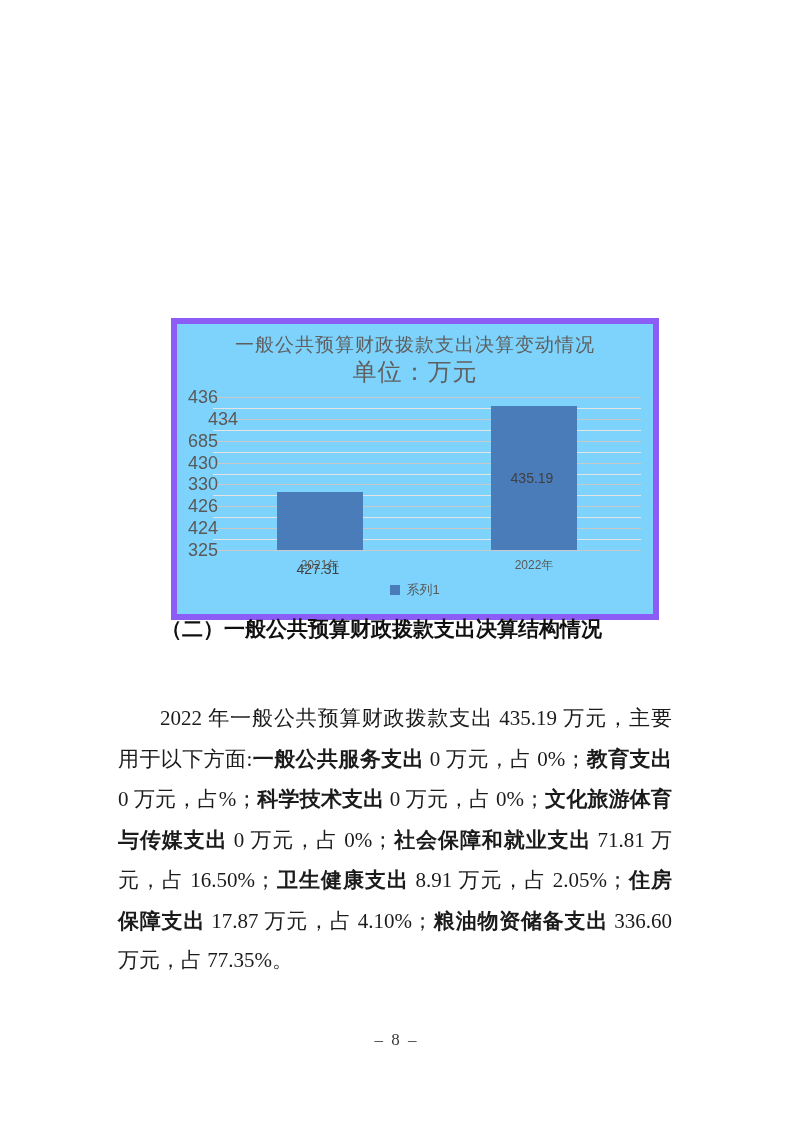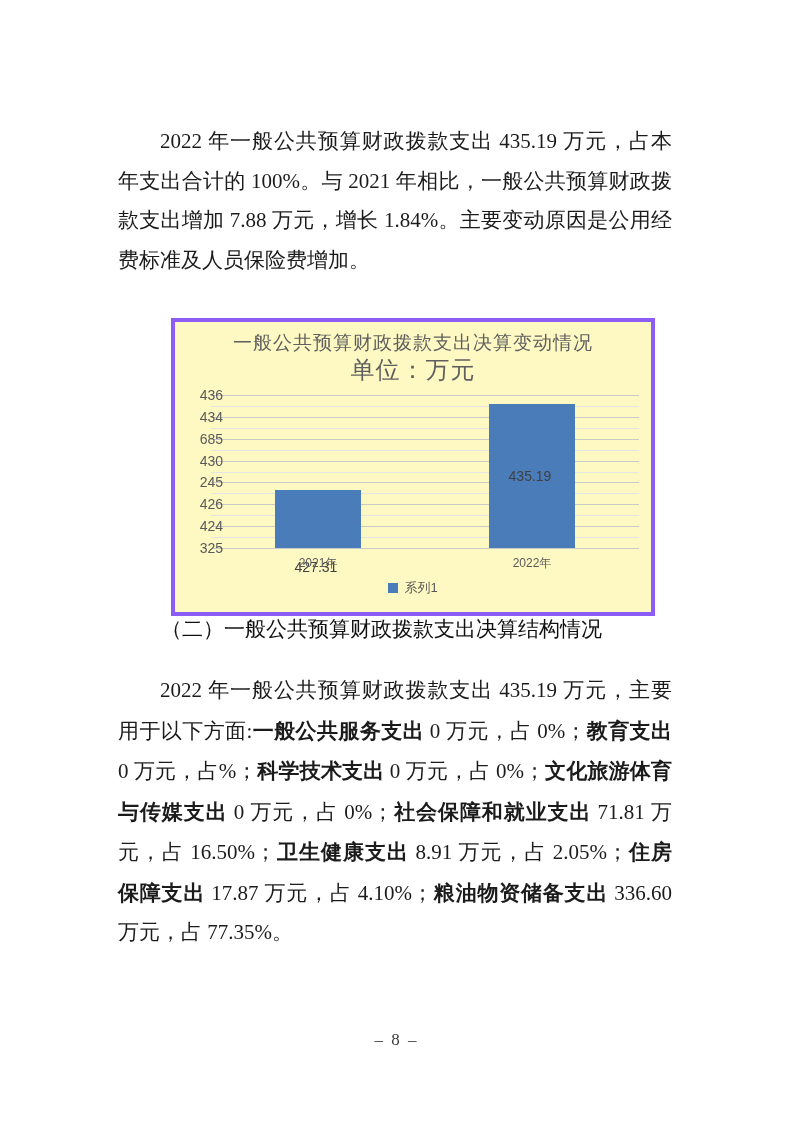--- a/index.html
+++ b/index.html
@@ -11,49 +11,49 @@
   .para{
     position:absolute; left:118px; width:554px;
     font-size:21px; line-height:39.5px; text-align:justify;
     text-indent:42px; color:#1b1b1b;
   }
   .para .seg-bold{
     font-family:"Liberation Sans","DejaVu Sans",sans-serif;
     font-weight:700;
   }
   #para1{top:101px;}
-  #para2{top:650px;}
+  #para2{top:678px;}
   .caption{position:absolute; font-size:20px; color:#1b1b1b; white-space:nowrap;}
   #caption5{left:155px; top:277px;}
   #caption6{left:177px; top:927px;}
   .heading{
     position:absolute; left:161px; top:615px; margin:0;
-    font-size:21px; font-weight:400; color:#101010;
+    font-size:21px; font-weight:700; color:#101010;
     font-family:"Liberation Sans","DejaVu Sans",sans-serif;
   }
   
   .chart{
     position:absolute; left:171px; top:318px; width:476px; height:290px;
-    border:4px solid #8b5cf6; background:#fef9c3;
+    border:6px solid #8b5cf6; background:#7dd3fc;
   }
   .chart-title{
     position:absolute; top:8px; left:0; width:100%; text-align:center;
     font-size:19px; color:#5f5f5f; letter-spacing:1px;
   }
   .chart-subtitle{
     position:absolute; top:32px; left:0; width:100%; text-align:center;
     font-size:24px; color:#5f5f5f; letter-spacing:1px;
   }
   .plot{position:absolute; left:36px; top:73px; width:428px; height:153px;}
   .gridline{position:absolute; left:0; width:100%; height:1px; background:#c9c9c9;}
   .gridline.minor{background:#e4e4e4;}
   .ytick{
-    position:absolute; left:18px; width:30px; text-align:right;
+    position:absolute; left:11px; width:30px; text-align:right;
     font-family:"Liberation Sans","DejaVu Sans",sans-serif;
-    font-size:14px; line-height:16px; color:#595959;
+    font-size:18px; line-height:16px; color:#595959;
   }
   .bar{position:absolute; width:86px;}
   .bar-label{
     position:absolute; width:82px; text-align:center;
     font-family:"Liberation Sans","DejaVu Sans",sans-serif;
     font-size:14px; line-height:18px; color:#404040;
   }
   .xtick{
     position:absolute; top:160px; width:120px; text-align:center;
     font-family:"Liberation Sans","DejaVu Sans",sans-serif;
@@ -71,21 +71,20 @@
   .page-number{
     position:absolute; top:1030px; left:0; width:100%; text-align:center;
     font-size:17px; color:#3a3a3a; letter-spacing:2px;
   }
 </style>
 </head>
 <body>
 
 <div class="page">
 
-  <p class="para" id="para1">2022 年一般公共预算财政拨款支出 435.19 万元，占本年支出合计的 100%。与 2021 年相比，一般公共预算财政拨款支出增加 7.88 万元，增长 1.84%。主要变动原因是公用经费标准及人员保险费增加。</p>
 
 
   <div class="chart" id="chart">
     <div class="chart-title">一般公共预算财政拨款支出决算变动情况</div>
     <div class="chart-subtitle">单位：万元</div>
     <div class="plot" id="plot">
         <div class="gridline" style="top: 153px;"></div>
         <div class="gridline minor" style="top: 142.1px;"></div>
         <div class="gridline" style="top: 131.1px;"></div>
         <div class="gridline minor" style="top: 120.2px;"></div>
@@ -106,24 +105,24 @@
         <div class="bar" style="left: 278px; top: 8.9px; height: 144.1px; background: rgb(74, 124, 186);"></div>
         <div class="bar-label" style="left: 278px; top: 71.9px;">435.19</div>
         <div class="xtick" style="left: 261px;">2022年</div>
       </div>
     <div class="legend">
       <span class="legend-swatch" id="legend-swatch" style="background: rgb(74, 124, 186);"></span><span>系列1</span>
     </div>
   <div class="ytick" style="top: 218px;">325</div>
       <div class="ytick" style="top: 196.1px;">424</div>
       <div class="ytick" style="top: 174.3px;">426</div>
-      <div class="ytick" style="top: 152.4px;">245</div>
+      <div class="ytick" style="top: 152.4px;">330</div>
       <div class="ytick" style="top: 130.6px;">430</div>
       <div class="ytick" style="top: 108.7px;">685</div>
-      <div class="ytick" style="top: 86.9px;">434</div>
+      <div class="ytick" style="top: 86.9px; margin-left: 20px;">434</div>
       <div class="ytick" style="top: 65px;">436</div>
     </div>
 
   <h3 class="heading">（二）一般公共预算财政拨款支出决算结构情况</h3>
 
   <p class="para" id="para2"><span>2022 年一般公共预算财政拨款支出 435.19 万元，主要用于以下方面:</span><span class="seg-bold">一般公共服务支出</span><span> 0 万元，占 0%；</span><span class="seg-bold">教育支出</span><span> 0 万元，占%；</span><span class="seg-bold">科学技术支出</span><span> 0 万元，占 0%；</span><span class="seg-bold">文化旅游体育与传媒支出</span><span> 0 万元，占 0%；</span><span class="seg-bold">社会保障和就业支出</span><span> 71.81 万元，占 16.50%；</span><span class="seg-bold">卫生健康支出</span><span> 8.91 万元，占 2.05%；</span><span class="seg-bold">住房保障支出</span><span> 17.87 万元，占 4.10%；</span><span class="seg-bold">粮油物资储备支出</span><span> 336.60 万元，占 77.35%。</span></p>
 
 
   <div class="page-number">– 8 –</div>
 </div>

